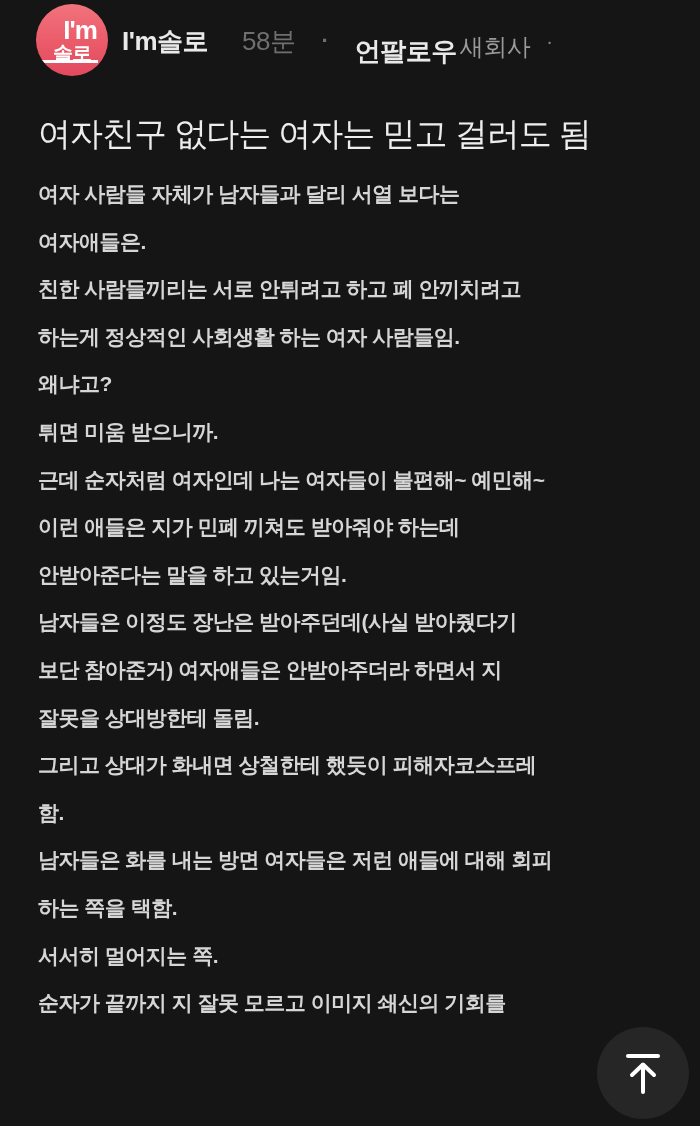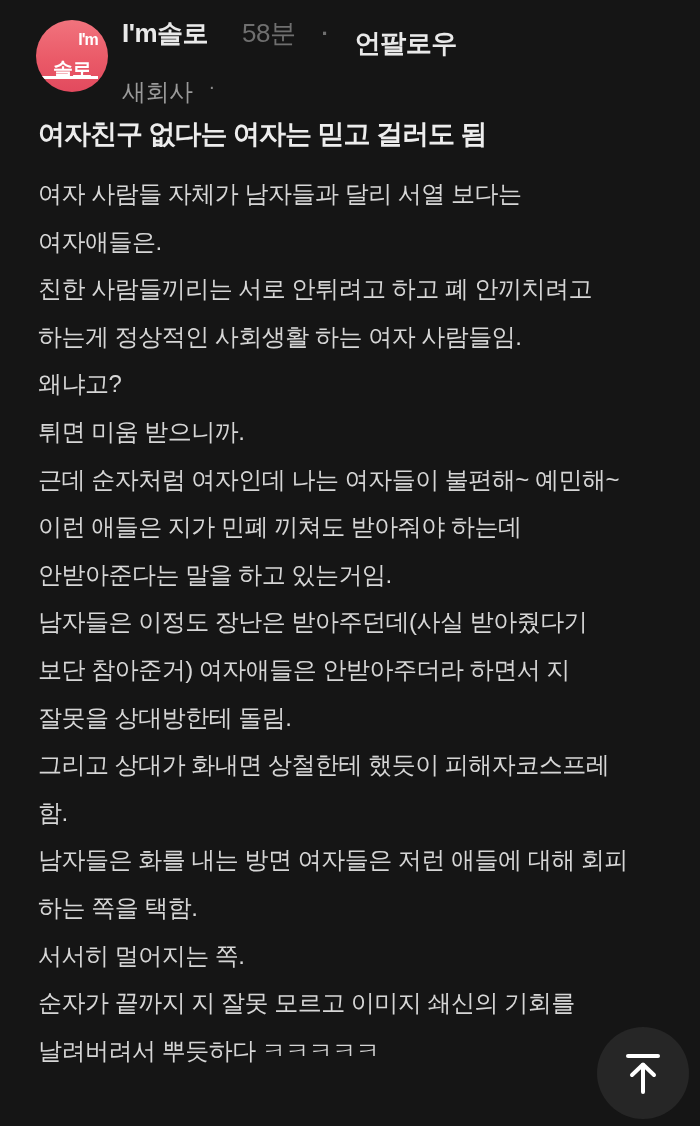--- a/index.html
+++ b/index.html
@@ -32,25 +32,25 @@
     height: 72px;
     flex: 0 0 72px;
     border-radius: 50%;
     background: linear-gradient(180deg, #f1737d 0%, #ea5a68 55%, #e24a5e 100%);
     overflow: hidden;
     cursor: pointer;
   }
   .avatar .av-line1 {
     position: absolute;
     top: 11px;
-    left: 16px;
+    left: 8px;
     width: 100%;
     text-align: center;
     font-weight: 800;
-    font-size: 16px;
+    font-size: 26px;
     color: #ffffff;
     letter-spacing: -1px;
   }
   .avatar .av-line2 {
     position: absolute;
     top: 36px;
     left: 0;
     width: 100%;
     text-align: center;
     font-weight: 800;
@@ -61,21 +61,21 @@
   .avatar .av-underline {
     position: absolute;
     left: 2px;
     right: 10px;
     bottom: 13px;
     height: 3px;
     background: #ffffff;
   }
   .header-text {
     display: flex;
-    flex-direction: column;
+    flex-direction: row;
     gap: 3px;
     padding-top: 2px;
   }
   .header-row1 {
     display: flex;
     align-items: center;
     font-size: 26px;
   }
   .username {
     font-weight: 700;
@@ -118,31 +118,31 @@
   .header-row2 span { cursor: pointer; margin-top: 12px; }
   
   .content {
     position: absolute;
     top: 112px;
     left: 38px;
     right: 14px;
   }
   .post-title {
     margin: 0;
-    font-size: 27px;
+    font-size: 33px;
     line-height: 44px;
-    font-weight: 700;
+    font-weight: 400;
     color: #ededed;
     letter-spacing: -1px;
   }
   .post-body {
     margin-top: 14px;
-    font-size: 24px;
+    font-size: 21px;
     line-height: 47.6px;
-    font-weight: 400;
+    font-weight: 700;
     color: #d6d6d6;
     letter-spacing: -0.5px;
   }
   .body-line { white-space: nowrap; }
   
   .fab {
     position: absolute;
     right: 11px;
     bottom: 7px;
     width: 92px;
@@ -197,21 +197,20 @@
         <div class="body-line">안받아준다는 말을 하고 있는거임.</div>
         <div class="body-line">남자들은 이정도 장난은 받아주던데(사실 받아줬다기</div>
         <div class="body-line">보단 참아준거) 여자애들은 안받아주더라 하면서 지</div>
         <div class="body-line">잘못을 상대방한테 돌림.</div>
         <div class="body-line">그리고 상대가 화내면 상철한테 했듯이 피해자코스프레</div>
         <div class="body-line">함.</div>
         <div class="body-line">남자들은 화를 내는 방면 여자들은 저런 애들에 대해 회피</div>
         <div class="body-line">하는 쪽을 택함.</div>
         <div class="body-line">서서히 멀어지는 쪽.</div>
         <div class="body-line">순자가 끝까지 지 잘못 모르고 이미지 쇄신의 기회를</div>
-        <div class="body-line">날려버려서 뿌듯하다 ㅋㅋㅋㅋㅋ</div>
       </div>
   </div>
 
   <button class="fab">
     <svg width="44" height="46" viewBox="0 0 44 46" fill="none" xmlns="http://www.w3.org/2000/svg">
       <line x1="7" y1="6" x2="37" y2="6" stroke="#ffffff" stroke-width="4" stroke-linecap="round"></line>
       <line x1="22" y1="15" x2="22" y2="42" stroke="#ffffff" stroke-width="4" stroke-linecap="round"></line>
       <polyline points="11,25 22,14.5 33,25" stroke="#ffffff" stroke-width="4" fill="none" stroke-linecap="round" stroke-linejoin="round"></polyline>
     </svg>
   </button>

